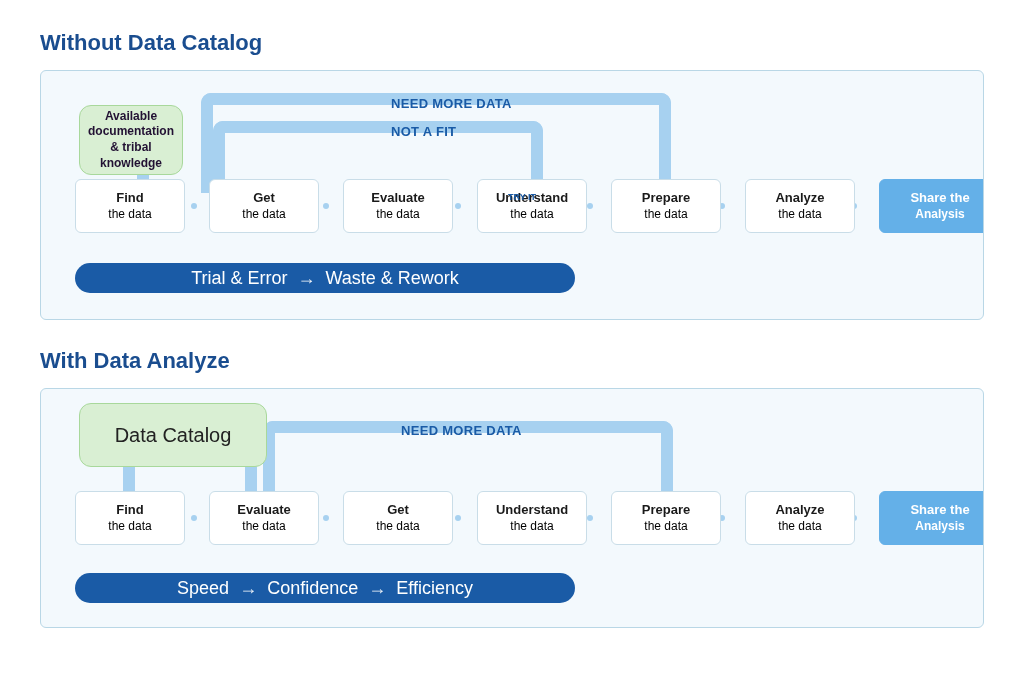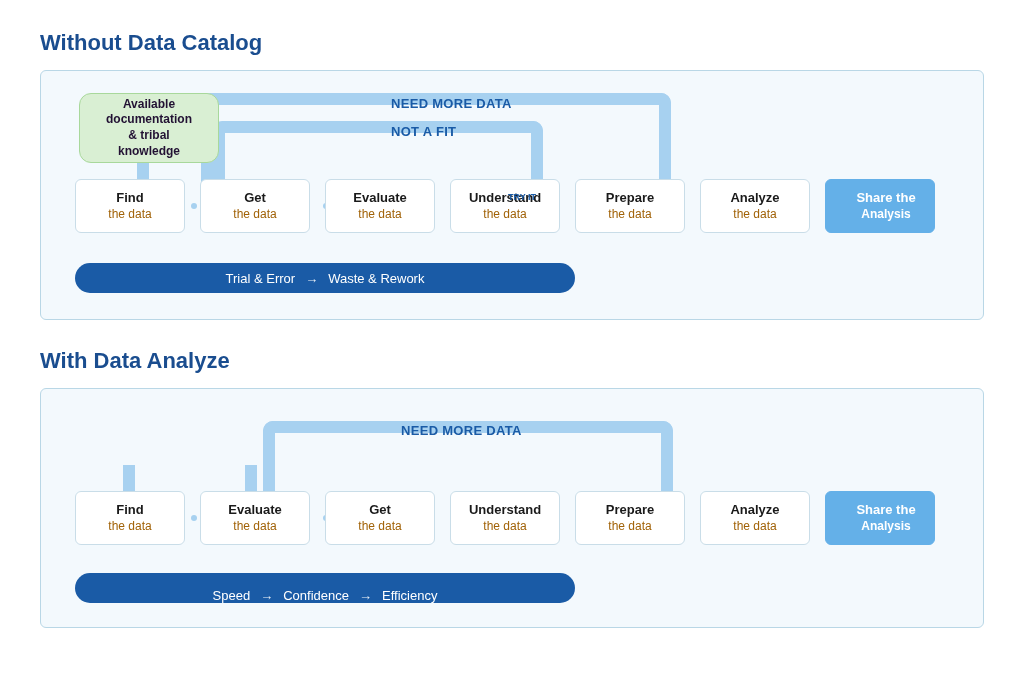--- a/index.html
+++ b/index.html
@@ -30,61 +30,61 @@
     position: absolute;
     background: #d9efd3;
     border: 1px solid #a8d89b;
     border-radius: 12px;
     text-align: center;
     display: flex;
     align-items: center;
     justify-content: center;
     z-index: 6;
   }
-  .catalog-box.small { width: 140px; height: 70px; left: 38px; top: 22px; font-size: 12px; font-weight: 600; color: #213; line-height: 1.3; padding: 23px; }
+  .catalog-box.small { width: 104px; height: 70px; left: 38px; top: 34px; font-size: 12px; font-weight: 600; color: #213; line-height: 1.3; padding: 23px; }
   .catalog-box.big { width: 188px; height: 64px; left: 38px; top: 14px; font-size: 20px; font-weight: 500; color: #222; }
   .step-row {
     position: absolute;
     left: 34px;
     display: flex;
-    gap: 15px;
+    gap: 24px;
     align-items: center;
     z-index: 5;
   }
   .step {
     width: 110px;
     height: 54px;
     background: #fff;
     border: 1px solid #c9dde8;
     border-radius: 6px;
     display: flex;
     flex-direction: column;
     align-items: center;
     justify-content: center;
     font-size: 13px;
     line-height: 1.25;
   }
   .step .b { font-weight: 700; color: #1a1a1a; }
-  .step .s { color: #a16207; font-size: 12px; }
+  .step .s { color: #000000; font-size: 12px; }
   .step.final {
     background: #64b0e8;
     border-color: #64b0e8;
     color: #fff;
     padding-left: 12px;
   }
   .step.final .b, .step.final .s { color: #fff; font-weight: 600; }
   .pill {
     position: absolute;
     left: 34px;
     width: 500px;
     height: 30px;
     background: #1a5ba6;
     border-radius: 16px;
     color: #fff;
-    font-size: 13px;
+    font-size: 18px;
     font-weight: 500;
     display: flex;
     align-items: center;
     justify-content: center;
     gap: 10px;
   }
   .pill .arr { opacity: .9; }
   .loop {
     position: absolute;
     border: 12px solid #a7d1f0;
@@ -185,20 +185,23 @@
     <span>Waste &amp; Rework</span>
   </div>
 </div>
 
 <div class="section-title">With Data Analyze</div>
 <div class="panel" style="height:240px;">
 
   <div class="loop" style="left:222px; top:32px; width:410px; height:86px;"></div>
   <div class="loop-label" style="left:360px; top:34px;">NEED MORE DATA</div>
 
+  <div class="catalog-box big">
+    <span>Data Catalog</span>
+  </div>
   <div class="vconn" style="left:82px; top:76px; height:28px;"></div>
   <div class="vconn" style="left:204px; top:76px; height:28px;"></div>
 
   <div class="step-row" style="top:102px;">
     <div class="step">
         <span class="b">Find</span>
         <span class="s">the data</span>
       </div>
     <div class="step">
         <span class="b">Evaluate</span>
@@ -226,20 +229,20 @@
       </div>
   </div>
 
   <div class="hconn-dot" style="left:150px; top:126px;"></div>
   <div class="hconn-dot" style="left:282px; top:126px;"></div>
   <div class="hconn-dot" style="left:414px; top:126px;"></div>
   <div class="hconn-dot" style="left:546px; top:126px;"></div>
   <div class="hconn-dot" style="left:678px; top:126px;"></div>
   <div class="hconn-dot" style="left:810px; top:126px;"></div>
 
-  <div class="pill" style="top:184px;align-items:flex-end;">
+  <div class="pill" style="top:184px;">
     <span>Speed</span>
     <span class="arr">→</span>
     <span>Confidence</span>
     <span class="arr">→</span>
     <span>Efficiency</span>
   </div>
 </div>
 
 </body></html>

